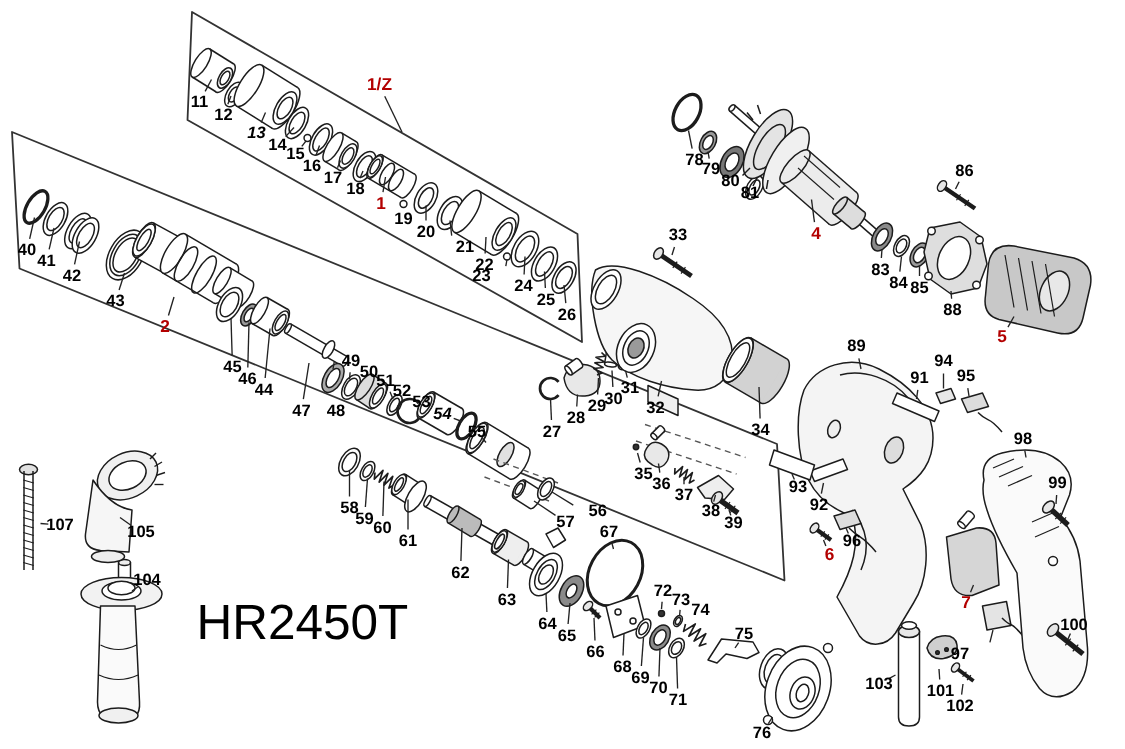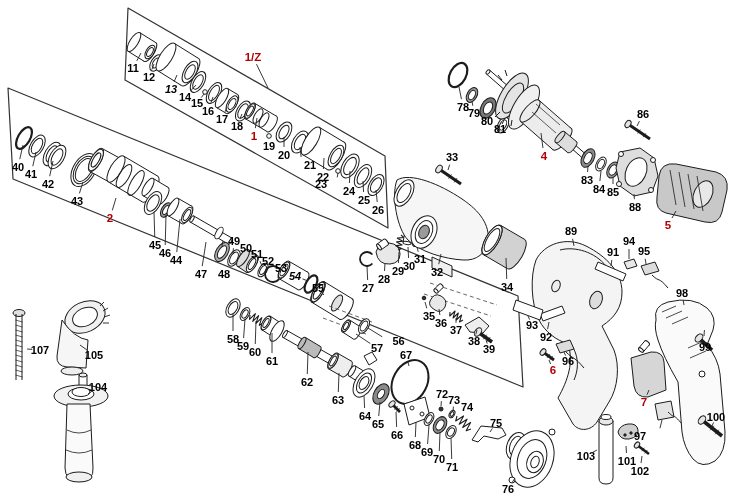--- a/index.html
+++ b/index.html
@@ -597,29 +597,30 @@
       <span class="plabel" style="left: 635px; top: 207px;">88</span>
       <span class="plabel" style="left: 571px; top: 231px;">89</span>
       <span class="plabel" style="left: 613px; top: 252px;">91</span>
       <span class="plabel" style="left: 546px; top: 337px;">92</span>
       <span class="plabel" style="left: 532px; top: 325px;">93</span>
       <span class="plabel" style="left: 629px; top: 241px;">94</span>
       <span class="plabel" style="left: 644px; top: 251px;">95</span>
       <span class="plabel" style="left: 568px; top: 361px;">96</span>
       <span class="plabel" style="left: 640px; top: 436px;">97</span>
       <span class="plabel" style="left: 682px; top: 293px;">98</span>
-      <span class="plabel" style="left: 705px; top: 322px; margin-top: 25px;">99</span>
+      <span class="plabel" style="left: 705px; top: 322px;">99</span>
       <span class="plabel" style="left: 716px; top: 417px;">100</span>
       <span class="plabel" style="left: 627px; top: 461px;">101</span>
       <span class="plabel" style="left: 640px; top: 471px;">102</span>
       <span class="plabel" style="left: 586px; top: 456px;">103</span>
       <span class="plabel" style="left: 98px; top: 387px;">104</span>
       <span class="plabel" style="left: 94px; top: 355px;">105</span>
       <span class="plabel" style="left: 40px; top: 350px;">107</span>
       <span class="alabel" style="left: 253px; top: 57px;">1/Z</span>
       <span class="alabel" style="left: 254px; top: 136px;">1</span>
       <span class="alabel" style="left: 110px; top: 218px;">2</span>
       <span class="alabel" style="left: 544px; top: 156px;">4</span>
       <span class="alabel" style="left: 668px; top: 225px;">5</span>
       <span class="alabel" style="left: 553px; top: 370px;">6</span>
       <span class="alabel" style="left: 644px; top: 402px;">7</span>
     </div>
+  <div id="model">HR2450T</div>
 </div>
 
 </body></html>

